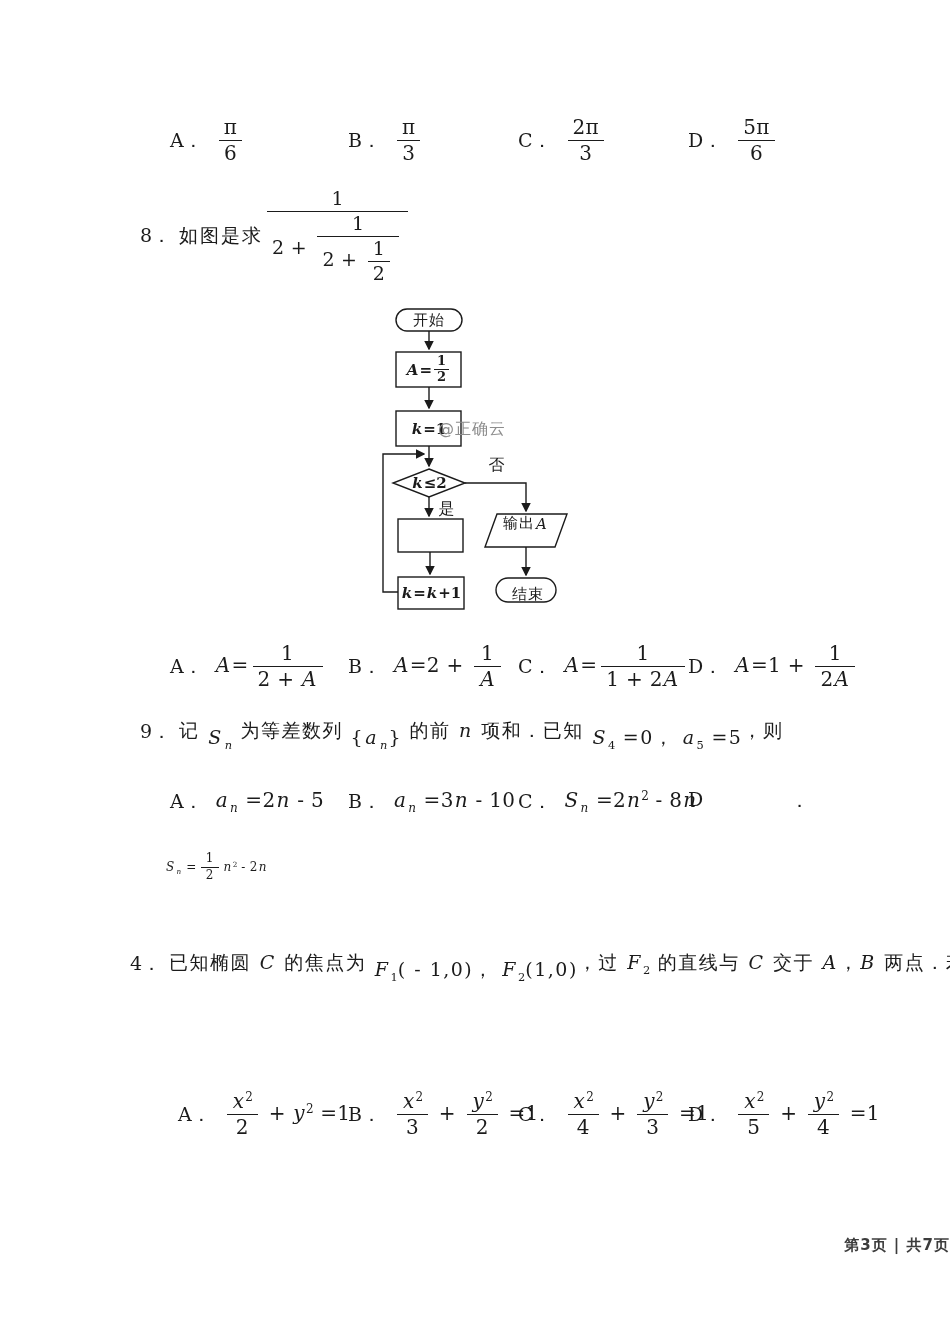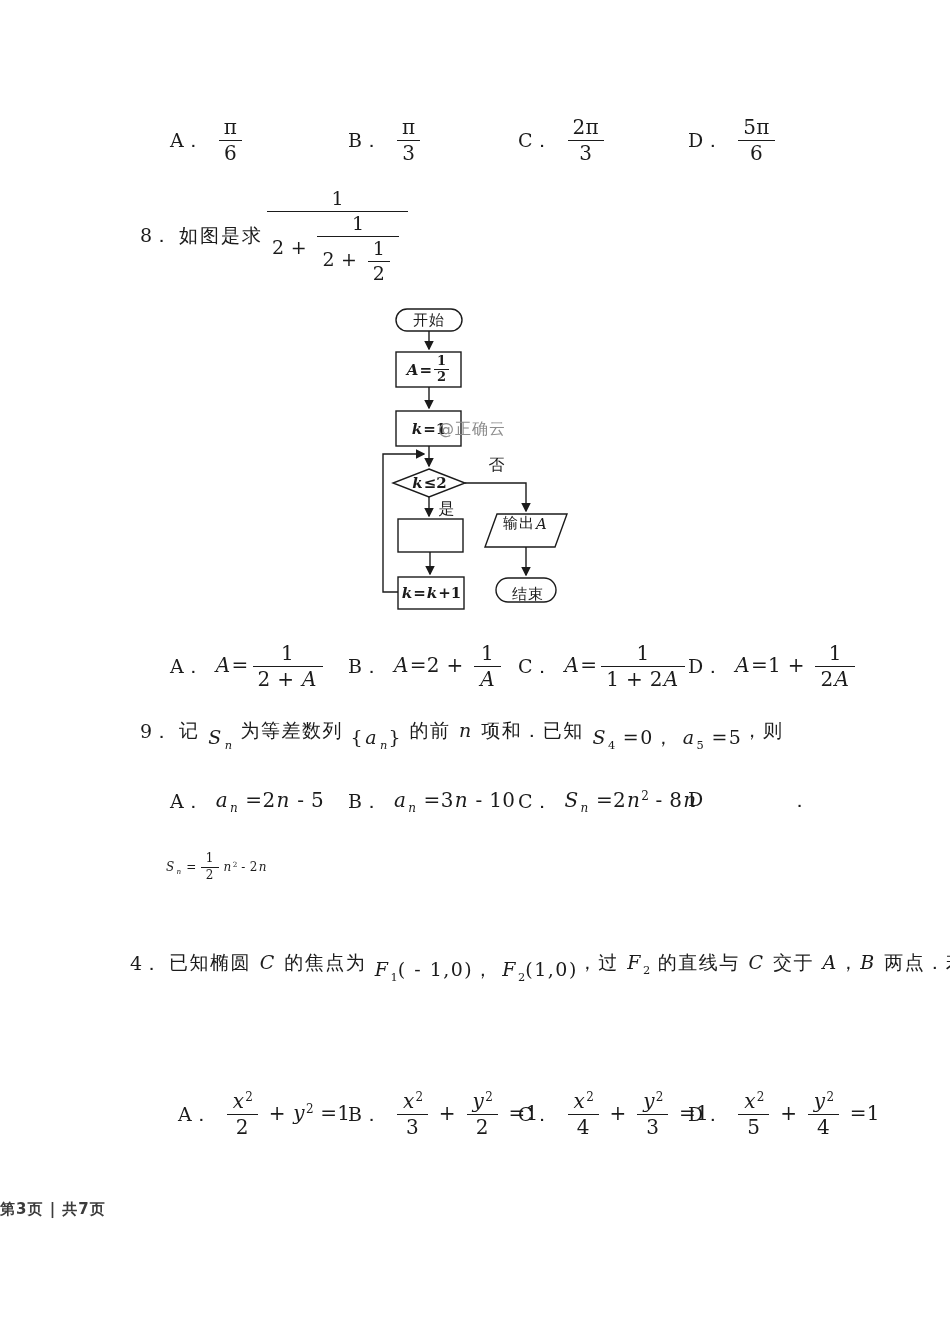--- a/index.html
+++ b/index.html
@@ -29,21 +29,21 @@
   .flowchart svg { position:absolute; left:0; top:0; }
   .fc-label { position:absolute; display:flex; align-items:center; justify-content:center;
               font-size:15px; letter-spacing:1px; font-weight:500; }
   .fc-math { font-weight:600; letter-spacing:0; font-size:15px; }
   .fc-math .frac { margin:0 2px; font-size:13px; }
   .fc-math .frac .fr-num { padding:0 3px 0; }
   .fc-math .frac .fr-den { padding:0 3px 0; border-top-width:1.3px; }
   .yn { font-size:16px; font-weight:500; }
   .watermark { position:absolute; color:#8d8d8d; font-size:16px; letter-spacing:1px;
                font-family:"DejaVu Sans","Liberation Sans",sans-serif; white-space:nowrap; }
-  .footer { position:absolute; top:1200px; left:0; width:950px; text-align:left;
+  .footer { position:absolute; top:1236px; left:0; width:950px; text-align:right;
             font-size:15px; font-weight:600; color:#3c3c3c; letter-spacing:1px;
             font-family:"DejaVu Sans","Liberation Sans",sans-serif; }
 </style>
 </head>
 <body>
 
 <div class="page">
 
   <div class="row" style="top:116px">
     <div class="opt" style="left:170px">

